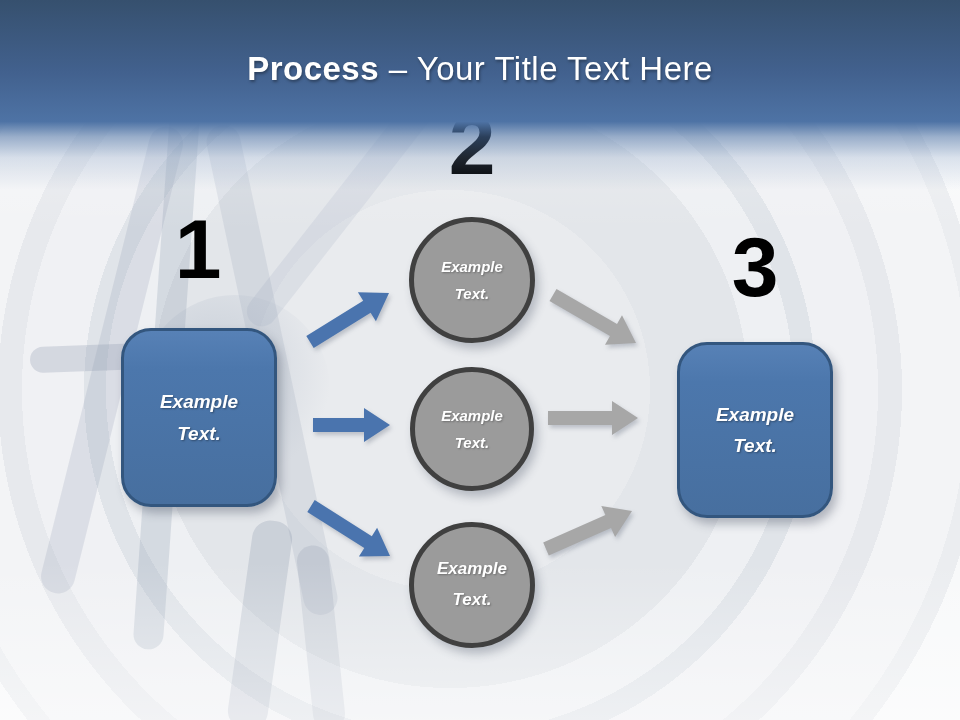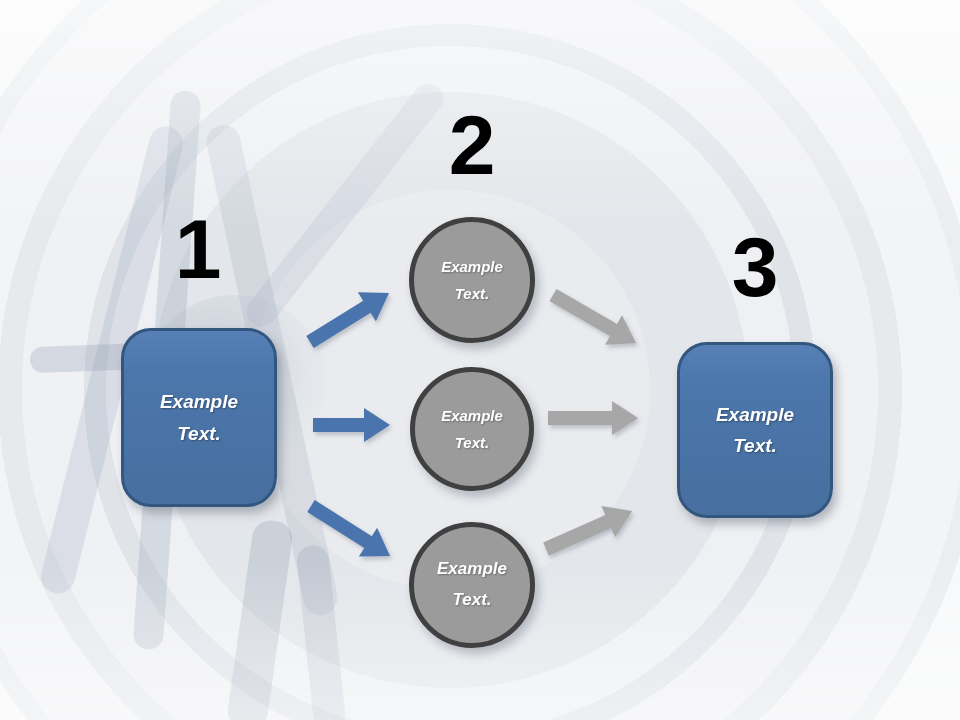--- a/index.html
+++ b/index.html
@@ -104,20 +104,25 @@
 
   <svg class="arrows" viewBox="0 0 960 720" width="960" height="720">
       <polygon points="313.7,347.9 370.6,312.7 375.9,321.2 389,293 357.9,292.3 363.2,300.8 306.3,336.1" fill="#4A74AE"></polygon>
       <polygon points="313,432 364,432 364,442 390,425 364,408 364,418 313,418" fill="#4A74AE"></polygon>
       <polygon points="307.3,511.9 364.3,548 358.9,556.5 390,556 377.1,527.7 371.8,536.2 314.7,500.1" fill="#4A74AE"></polygon>
       <polygon points="549.5,301.1 610,336 605,344.7 636,343 622,315.3 617,323.9 556.5,288.9" fill="#A7A7A7"></polygon>
       <polygon points="548,425 612,425 612,435 638,418 612,401 612,411 548,411" fill="#A7A7A7"></polygon>
       <polygon points="548.8,555.4 611,527.9 615.1,537.1 632,511 601.3,506 605.4,515.1 543.2,542.6" fill="#A7A7A7"></polygon>
     </svg>
 
+  <div class="header">
+    <div class="title">
+      <span class="t-bold">Process </span><span class="t-reg">– Your Title Text Here</span>
+    </div>
+  </div>
 
   <div class="num num1">1</div>
   <div class="num num2">2</div>
   <div class="num num3">3</div>
 
   <div class="box box1">
     <span class="pre">Example
 Text.</span>
   </div>
 

